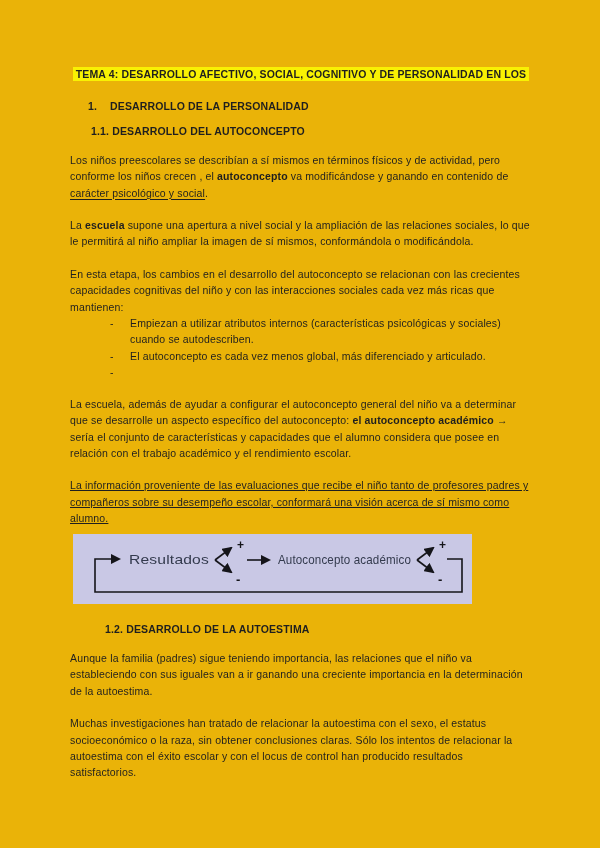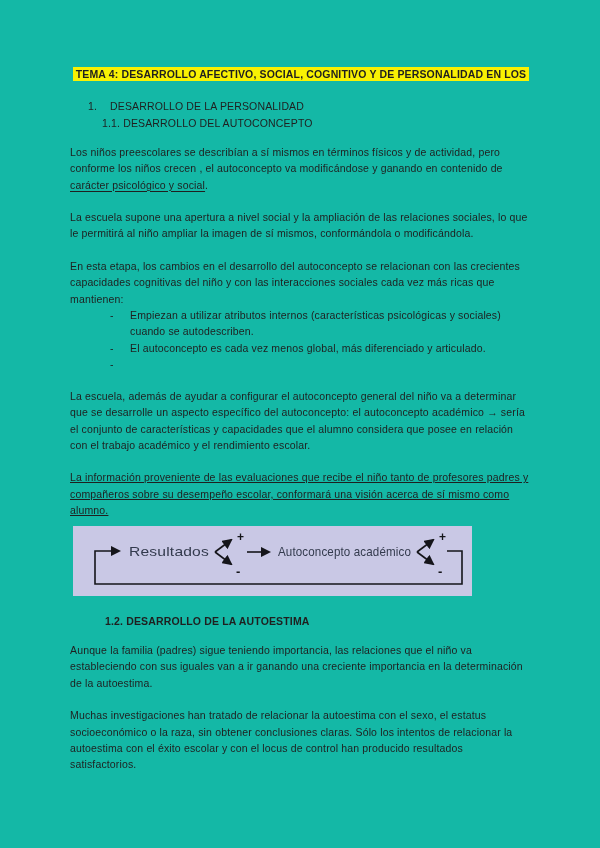--- a/index.html
+++ b/index.html
@@ -1,30 +1,30 @@
 <!DOCTYPE html>
 <html lang="es"><head>
 <meta charset="utf-8">
 <style>
   html,body { margin:0; padding:0; }
   body { background:#ffffff; font-family:"Liberation Sans", sans-serif; }
   .page {
-    position:relative; width:600px; height:848px; background:#14b8a6;
+    position:relative; width:600px; height:848px; background:#eab308;
     box-sizing:border-box; padding:66px 68px 0 70px; overflow:hidden;
     color:#1f1f1f; font-size:10.5px; line-height:16.4px; letter-spacing:0.15px;
   }
   .title { text-align:center; font-weight:bold; line-height:17px; margin-bottom:15px; }
   .title .hl { background:#f9f103; padding:1px 3px; box-decoration-break:clone; }
-  .h1 { font-weight:normal; margin:0 0 1px 18px; }
+  .h1 { font-weight:bold; margin:0 0 9px 18px; }
   .h1 .num { display:inline-block; width:22px; }
-  .h11 { font-weight:normal; margin:0 0 12px 32px; }
+  .h11 { font-weight:bold; margin:0 0 12px 21px; }
   .h12 { font-weight:bold; margin:0 0 13px 35px; }
   p { margin:0 0 16px 0; }
   p.tight { margin-bottom:0; }
-  b { font-weight:normal; }
+  b { font-weight:bold; }
   .und { text-decoration:underline; text-underline-offset:2px; }
   .bullets { margin:0 0 15px 0; }
   .bullet { display:flex; }
   .bullet .dash { flex:none; width:20px; margin-left:40px; }
   .bullet .btxt { flex:1; }
   .p5 { margin-bottom:7px;text-decoration:underline; }
   .diagram {
     width:399px; height:70px; background:#c9c8e5; margin:0 0 17px 3px;
   }
   .diagram svg { display:block; width:399px; height:70px; }

